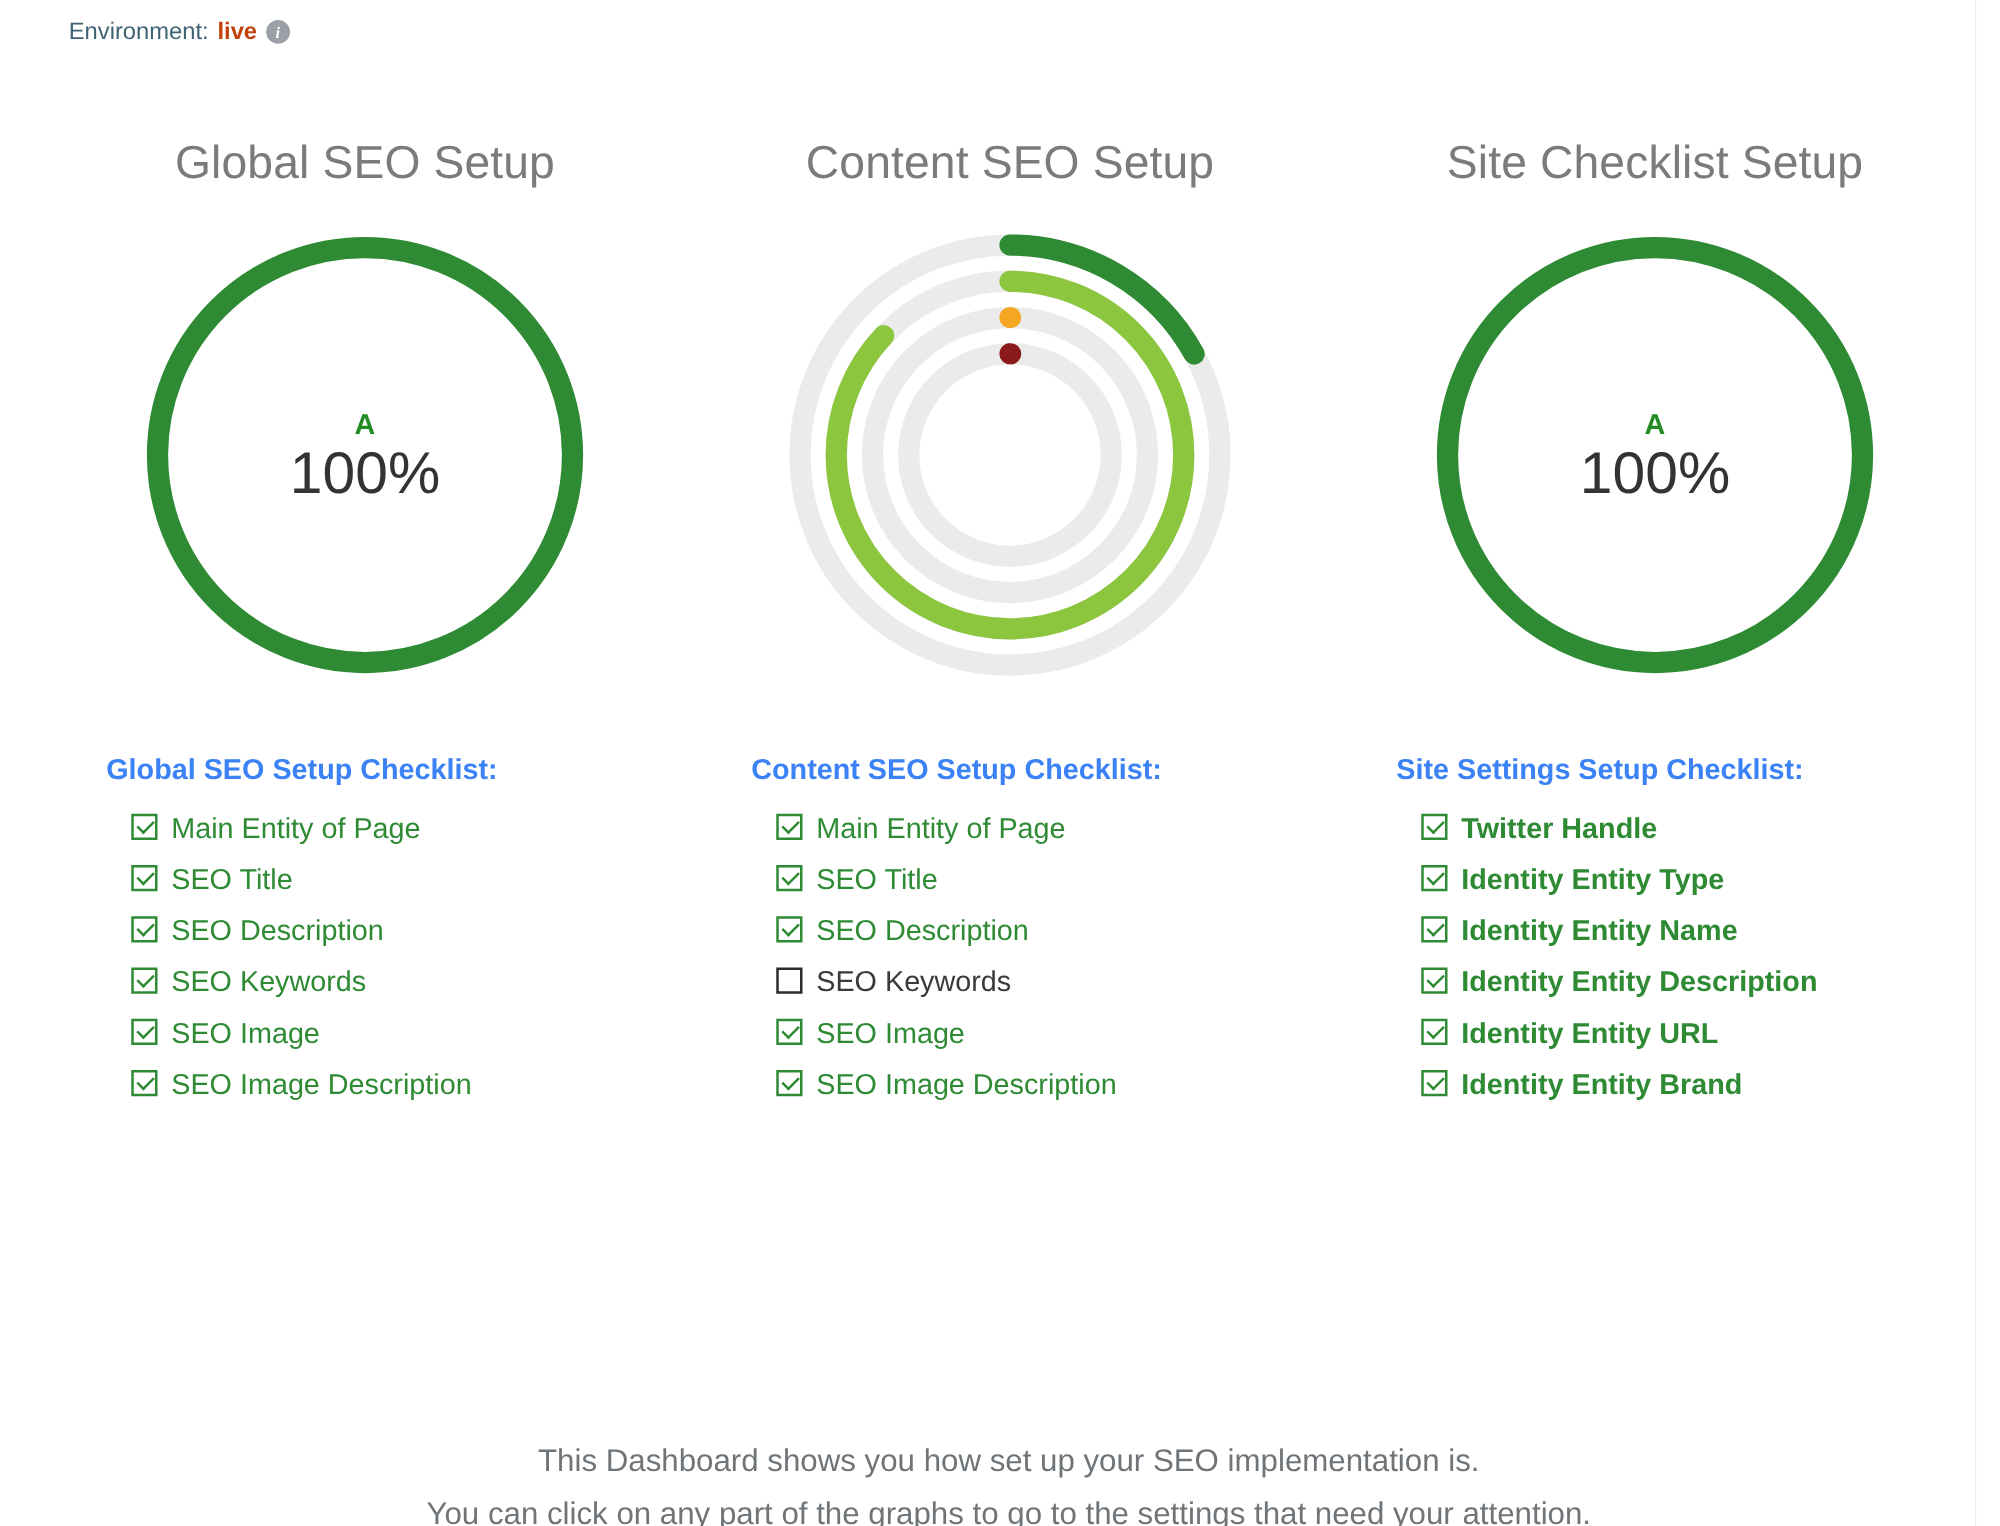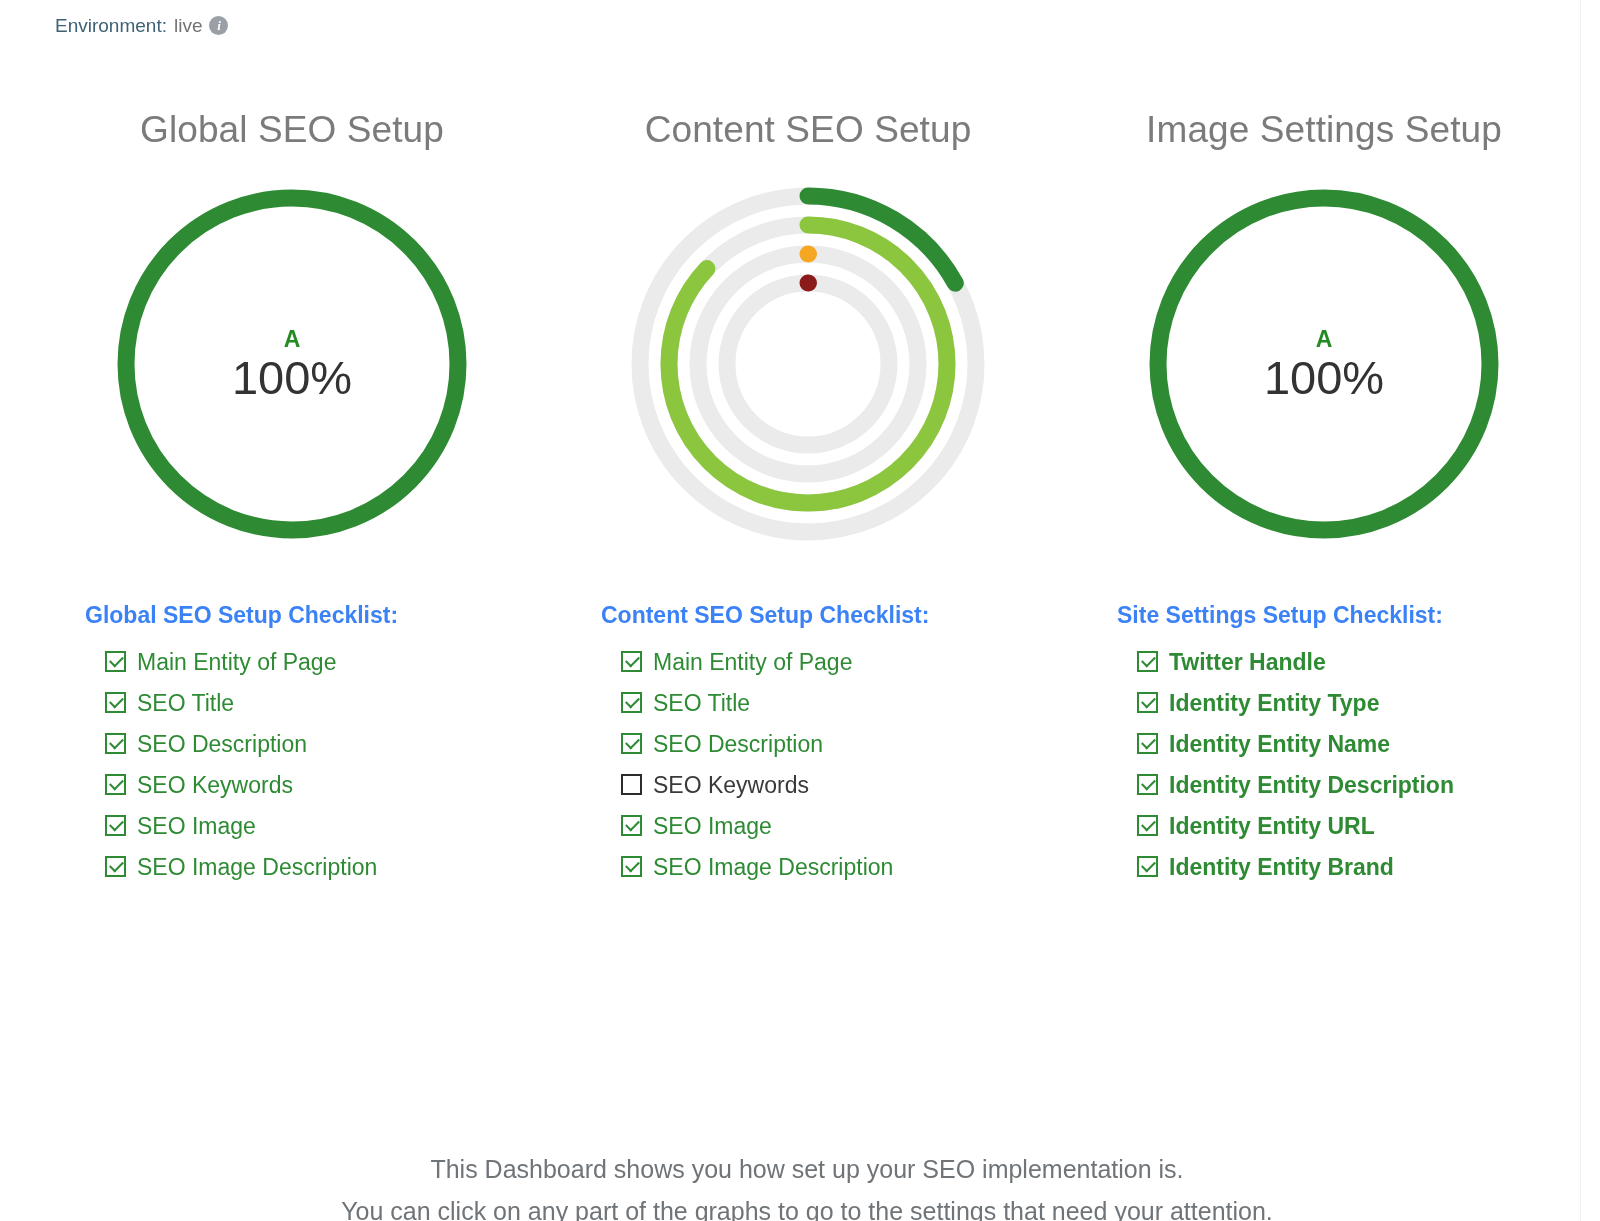--- a/index.html
+++ b/index.html
@@ -22,22 +22,22 @@
     left: 22px;
     font-size: 19px;
     color: #4a6572;
     display: flex;
     align-items: center;
     gap: 7px;
     line-height: 1;
   }
   #env-bar .env-label { color: #3f6274; }
   #env-bar .env-value {
-    font-weight: normal;
-    color: #737373;
+    font-weight: bold;
+    color: #c2410c;
   }
   .info-icon {
     display: inline-block;
     width: 19px;
     height: 19px;
     border-radius: 50%;
     background: #9aa0a6;
     color: #ffffff;
     font-size: 13px;
     font-weight: bold;
@@ -294,21 +294,21 @@
           <span class="check-label">SEO Image</span>
         </div>
         <div class="check-row">
           <span class="check-box"></span>
           <span class="check-label">SEO Image Description</span>
         </div>
       </div>
     </div>
 
     <div class="col col-3">
-      <div class="col-title">Image Settings Setup</div>
+      <div class="col-title">Site Checklist Setup</div>
 
       <div class="gauge-wrap">
         <svg viewBox="0 0 380 380">
           <circle cx="190" cy="190" r="166" fill="none" stroke="#2e8b34" stroke-width="17"></circle>
         </svg>
         <div class="gauge-center">
           <div class="gauge-grade">A</div>
           <div class="gauge-pct">100%</div>
         </div>
       </div>

